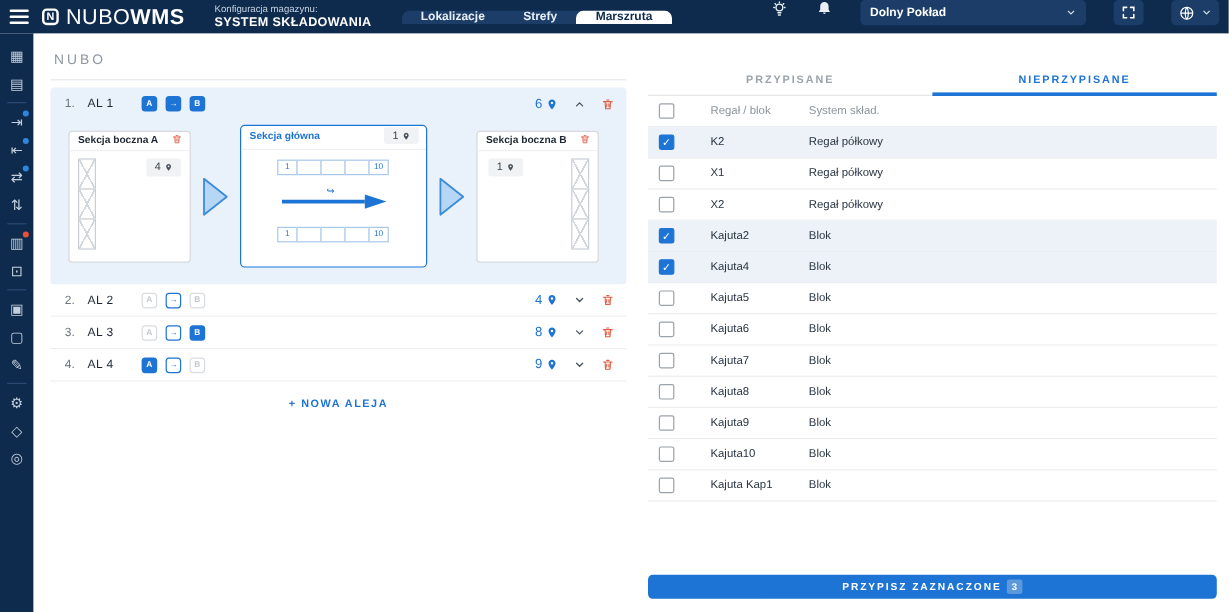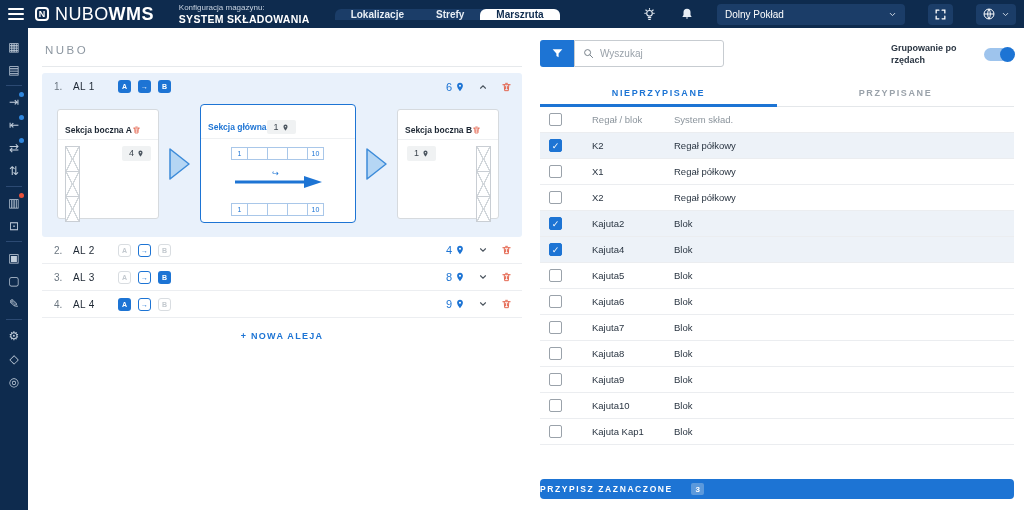--- a/index.html
+++ b/index.html
@@ -20,21 +20,21 @@
   .logo{display:flex;align-items:center;gap:6px;margin-left:2px;}
   .logo-mark{width:14px;height:14px;border:2px solid #fff;border-radius:4px;display:flex;align-items:center;justify-content:center;font-size:9px;font-weight:700;}
   .logo-text{font-size:18px;letter-spacing:.4px;}
   .logo-text b{font-weight:700;}
   .config{margin-left:16px;line-height:1.15;}
   .config .small{font-size:8px;color:#c6d2e0;}
   .config .big{font-size:10.5px;font-weight:700;letter-spacing:.3px;}
   .tb-tabs{display:flex;align-items:stretch;margin-left:16px;background:var(--navy2);border-radius:6px 6px 0 0;}
   .tb-tab{display:flex;align-items:center;padding:0 16px;font-size:10px;font-weight:700;color:#e8eef5;cursor:pointer;}
   .tb-tab.active{background:#fff;color:var(--navy);border-radius:6px 6px 0 0;}
-  .tb-right{margin-left:auto;display:flex;align-items:center;gap:23px;padding-right:8px;}
+  .tb-right{margin-left:auto;display:flex;align-items:flex-start;gap:23px;padding-right:8px;font-weight:bold;}
   .tb-icon{color:#e8eef5;display:flex;align-items:center;cursor:pointer;}
   .deck-select{background:var(--navy2);border-radius:4px;height:21px;width:188px;display:flex;align-items:center;justify-content:space-between;padding:0 8px;font-size:10px;cursor:pointer;}
   .sq-btn{background:var(--navy2);border-radius:4px;height:21px;display:flex;align-items:center;justify-content:center;padding:0 6px;gap:5px;cursor:pointer;}
   .chev-s{width:9px;height:9px;color:#cfd8e3;}
 
   
   .shell{display:flex;height:482px;}
   .sidebar{width:28px;background:var(--navy);display:flex;flex-direction:column;align-items:center;padding-top:7px;flex-shrink:0;}
   .sb-item{width:28px;height:23px;display:flex;align-items:center;justify-content:center;color:#c2cedb;font-size:12px;position:relative;cursor:pointer;}
   .sb-div{width:16px;border-top:1px solid #2c4a73;margin:4px 0;}
@@ -59,21 +59,21 @@
   .badge.outline{background:#fff;border:1px solid var(--accent);color:var(--accent);}
   .badge.muted{background:#fff;border:1px solid #d9dde1;color:#c3c9cf;}
   .row-right{margin-left:auto;display:flex;align-items:center;gap:13px;}
   .pins{display:flex;align-items:center;gap:3px;color:var(--accent);font-size:11px;}
   .pin-ic{width:10px;height:12px;color:var(--accent);}
   .chev-ic{width:10px;height:10px;color:#4a545e;cursor:pointer;}
   .trash-ic{width:11px;height:12px;color:var(--danger);cursor:pointer;}
 
   .sections{display:flex;align-items:center;gap:9px;padding:4px 8px 14px 15px;}
   .card{background:#fff;border:1px solid #d6dade;border-radius:3px;}
-  .card-h{display:flex;align-items:center;padding:15px 6px 4px 7px;border-bottom:1px solid #eef0f2;}
+  .card-h{display:flex;justify-content:space-between;align-items:center;padding:1px 6px 4px 7px;border-bottom:1px solid #eef0f2;}
   .card-h .t{font-size:8.5px;font-weight:700;color:#1d2733;}
   .card.main .card-h .t{color:var(--accent);}
   .card.side{width:102px;height:110px;}
   .card-body{position:relative;height:78px;}
   .vrack{position:absolute;top:7px;width:15px;display:flex;flex-direction:column;}
   .vrack.left{left:7px;} .vrack.right{right:7px;}
   .vcell{height:26px;border:1px solid #c9ced4;margin-top:-1px;background:#fff;}
   .xfill{background-image:
     linear-gradient(to top right, transparent calc(50% - .7px), var(--xc) calc(50% - .7px), var(--xc) calc(50% + .7px), transparent calc(50% + .7px)),
     linear-gradient(to bottom right, transparent calc(50% - .7px), var(--xc) calc(50% - .7px), var(--xc) calc(50% + .7px), transparent calc(50% + .7px));}
@@ -111,21 +111,21 @@
   .tab.active{color:var(--accent);border-bottom-color:var(--accent);}
 
   .trow{display:flex;align-items:center;height:26px;border-bottom:1px solid #ebedf0;font-size:9.5px;color:#2a3542;}
   .trow.header{color:#8b949c;}
   .trow.checked{background:#edf2f8;}
   .cb-cell{width:52px;padding-left:9px;display:flex;align-items:center;}
   .cb{width:13px;height:13px;border:1.5px solid #9aa2aa;border-radius:2px;background:#fff;display:flex;align-items:center;justify-content:center;font-size:9px;cursor:pointer;}
   .cb.checked{background:var(--accent);border-color:var(--accent);color:#fff;}
   .tcol-name{width:82px;}
   .assign-footer{margin-top:auto;padding:9px 0 11px;}
-  .assign-btn{width:100%;height:20px;background:var(--accent);color:#fff;border:none;border-radius:4px;font-size:8.5px;font-weight:700;letter-spacing:1.6px;display:flex;align-items:center;gap:18px;cursor:pointer;font-family:inherit;}
+  .assign-btn{width:100%;height:20px;background:var(--accent);color:#fff;border:none;border-radius:4px;font-size:8.5px;font-weight:700;letter-spacing:1.6px;display:flex;align-items:center;justify-content:center;gap:4px;cursor:pointer;font-family:inherit;}
   .count-badge{background:#5b99dc;border-radius:2px;padding:1.5px 4.5px;font-size:8px;letter-spacing:0;}
 </style>
 </head>
 <body>
 
 <svg class="hidden-defs" xmlns="http://www.w3.org/2000/svg">
   <symbol id="pin" viewBox="0 0 24 24">
       <path fill="currentColor" d="M12 2C8.13 2 5 5.13 5 9c0 5.25 7 13 7 13s7-7.75 7-13c0-3.87-3.13-7-7-7zm0 9.5a2.5 2.5 0 1 1 0-5 2.5 2.5 0 0 1 0 5z"></path>
     </symbol>
   <symbol id="trash" viewBox="0 0 24 24">
@@ -465,43 +465,24 @@
                 <use href="#trash"></use>
               </svg>
     </span>
   </div>
 </div>
 
       <button class="new-aisle">+ NOWA ALEJA</button>
     </section>
 
     <section class="assign-panel">
-      <div class="controls">
-        <button class="filter-btn">
-          <svg width="13" height="13">
-              <use href="#funnel"></use>
-            </svg>
-        </button>
-        <div class="searchbox">
-          <svg class="search-ic">
-              <use href="#search"></use>
-            </svg>
-          <input type="text" placeholder="Wyszukaj" style="">
-        </div>
-        <div class="grouping">
-          <span class="lbl">Grupowanie po rzędach</span>
-          <span class="toggle">
-              <span class="knob"></span>
-            </span>
-        </div>
-      </div>
 
       <div class="tabs" id="assign-tabs">
+          <div class="tab">PRZYPISANE</div>
           <div class="tab active">NIEPRZYPISANE</div>
-          <div class="tab">PRZYPISANE</div>
         </div>
 
       <div class="trow header">
         <span class="cb-cell">
             <span class="cb"></span>
           </span>
         <span class="tcol-name">Regał / blok</span>
         <span>System skład.</span>
       </div>
       <div id="table-rows">

